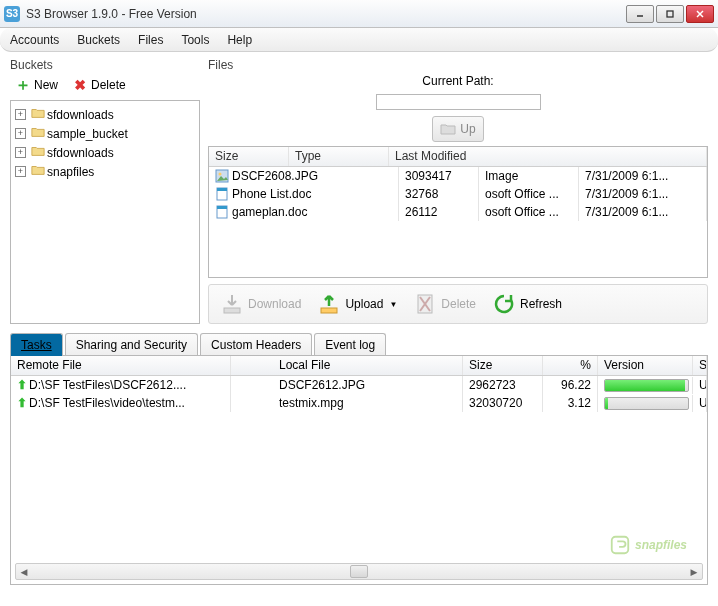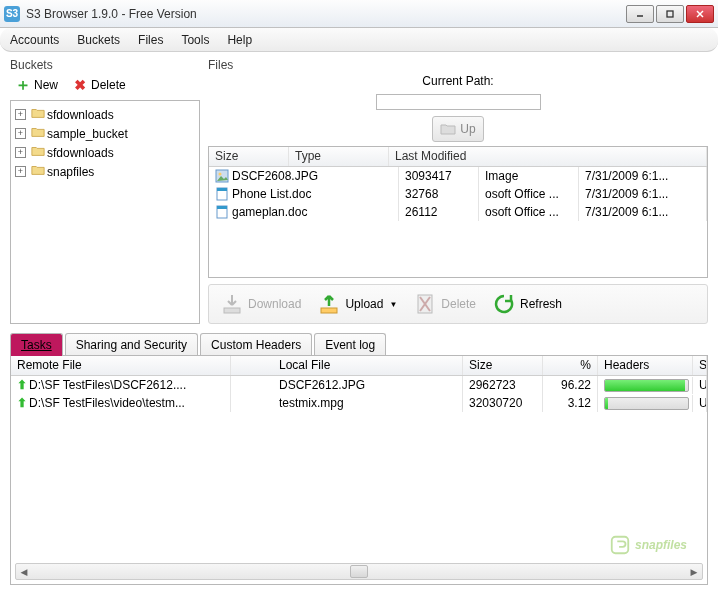--- a/index.html
+++ b/index.html
@@ -52,21 +52,21 @@
 .files-toolbar { display:flex; gap:2px; margin-top:6px; align-items:center; border:1px solid #d8d8d8; padding:3px 4px; border-radius:3px; background:linear-gradient(#fbfbfb,#f2f2f2);}
 .ftbtn { display:flex; align-items:center; gap:4px; padding:3px 6px; border:1px solid transparent; border-radius:2px;}
 .ftbtn.disabled { color:#aaa;}
 .bigicon { width:24px; height:24px; }
 .caret-down{ font-size:8px; margin-left:2px;}
 
 
 .tabs-wrap { margin: 8px 10px 0 10px;}
 .tabstrip { display:flex; }
 .tab { padding:4px 10px; border:1px solid #b8b8b8; border-bottom:none; background:linear-gradient(#fbfbfb,#eee); margin-right:2px; border-radius:3px 3px 0 0; position:relative; top:1px;}
-.tab.active { background:#be185d; font-weight:normal; z-index:2;text-decoration:underline;}
+.tab.active { background:#0369a1; font-weight:normal; z-index:2;text-decoration:underline;}
 .tab-body { border:1px solid #b8b8b8; height: 230px; background:#fff; padding:0; position:relative;}
 .tasks-header { display:flex; background:linear-gradient(#fdfdfd,#eef0f3); border-bottom:1px solid #cfcfcf; height:20px;}
 .tasks-header > div, .task-row > div { padding:2px 6px; border-right:1px solid #e4e4e4; overflow:hidden; white-space:nowrap; text-overflow:ellipsis;}
 .task-row { display:flex; height:18px; align-items:center;}
 .t-remote{width:220px;} .t-local{width:190px;margin-left:42px;} .t-size{width:80px;} .t-pct{width:55px; text-align:right; padding-right:10px;} .t-prog{width:95px;} .t-status{flex:1;}
 .up-arrow { color:#3b3; font-weight:bold; margin-right:2px;}
 .progressbar { width:85px; height:13px; border:1px solid #aaa; background:linear-gradient(#eee,#ddd); border-radius:2px; overflow:hidden;}
 .progressbar .fill { height:100%; background:linear-gradient(#7e7,#3c3);}
 .watermark { position:absolute; right:20px; bottom:28px; color:#9c6; font-size:20px; font-style:italic; font-weight:bold; opacity:.6; display:flex;align-items:center;gap:4px;}
 .hscroll { position:absolute; left:4px; right:4px; bottom:4px; height:17px; border:1px solid #ccc; background:linear-gradient(#f6f6f6,#e8e8e8); border-radius:2px; display:flex; align-items:center;}
@@ -244,21 +244,21 @@
     <div class="tab">Sharing and Security</div>
     <div class="tab">Custom Headers</div>
     <div class="tab">Event log</div>
   </div>
   <div class="tab-body">
     <div class="tasks-header">
       <div class="t-remote">Remote File</div>
       <div class="t-local">Local File</div>
       <div class="t-size">Size</div>
       <div class="t-pct">%</div>
-      <div class="t-prog">Headers</div>
+      <div class="t-prog">Version</div>
       <div class="t-status">Status</div>
     </div>
     <div class="task-row">
       <div class="t-remote"><span class="up-arrow">⬆</span><span>D:\SF TestFiles\DSCF2612....</span></div>
       <div class="t-local">DSCF2612.JPG</div>
       <div class="t-size">2962723</div>
       <div class="t-pct">96.22</div>
       <div class="t-prog">
           <div class="progressbar">
             <div class="fill" style="width:96.22%"></div>

